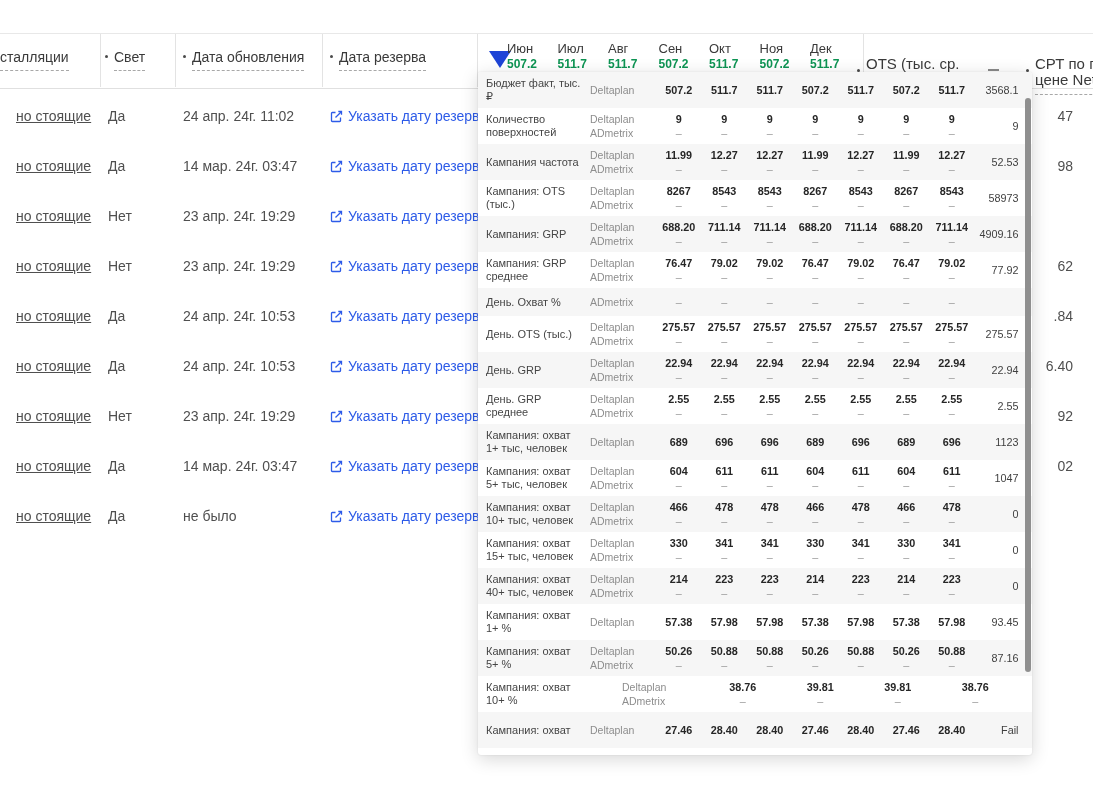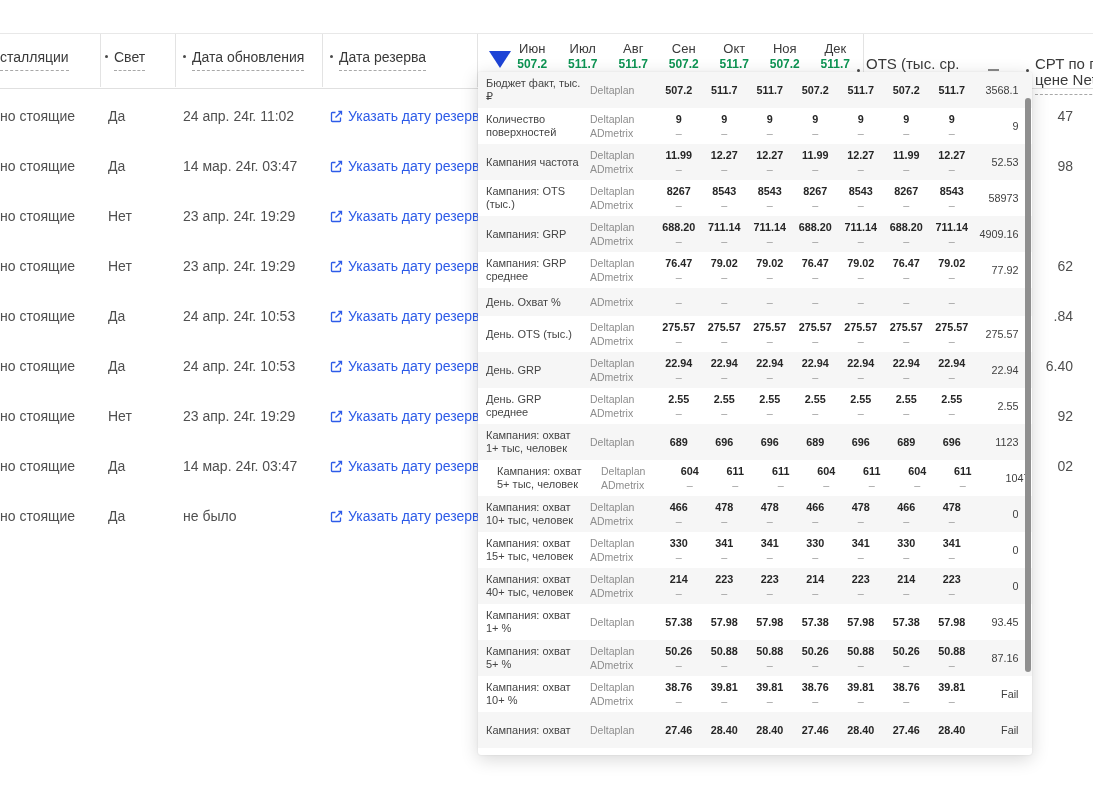--- a/index.html
+++ b/index.html
@@ -13,35 +13,35 @@
   #top-line{top:33px;}
   #header-bottom-line{top:88px;background:#e0e0e0;}
   .vsep{position:absolute;top:34px;height:53px;width:1px;background:#e3e3e3;}
   .hcol{position:absolute;top:49px;font-size:14px;color:#3a3a3a;white-space:nowrap;}
   .hlabel{display:inline-block;border-bottom:1px dashed #a8a8a8;padding-bottom:5px;}
   .dot{display:inline-block;width:3px;height:3px;border-radius:50%;background:#4a4a4a;margin:0 6px 3px 0;vertical-align:middle;}
   
   #filter-triangle{position:absolute;left:489px;top:51px;width:0;height:0;
     border-left:11px solid transparent;border-right:11px solid transparent;}
   #months-row{position:absolute;left:507px;top:41px;display:flex;}
-  .month-col{width:50.5px;text-align:center;}
+  .month-col{width:50.5px;text-align:left;}
   .m-name{font-size:13px;color:#3a3a3a;line-height:15px;}
   .m-val{font-size:12px;font-weight:bold;line-height:16px;}
   .hdr2{position:absolute;top:56px;padding-bottom:6px;border-bottom:1px dashed #a8a8a8;
     font-size:15px;color:#3a3a3a;line-height:16px;white-space:nowrap;}
   .hdr2 .dot{position:absolute;left:-9px;top:13px;margin:0;}
   #ots-header{left:866px;width:148px;}
   #cpt-header{left:1035px;width:72px;}
   #sort-icon{position:absolute;right:14px;top:13px;width:12px;height:8px;}
   #sort-icon span{display:block;background:#8a8a8a;height:1.5px;margin-bottom:3px;}
   #sort-icon .b1{width:11px;} #sort-icon .b2{width:6px;}
   
   .trow{position:absolute;left:0;width:1093px;height:50px;}
   .cell{position:absolute;top:50%;transform:translateY(-50%);font-size:14px;color:#4f4f4f;white-space:nowrap;}
-  .c-install{left:0;}
+  .c-install{left:16px;text-decoration:underline;}
   .c-light{left:108px;}
   .c-date{left:183px;}
   .c-link{left:330px;display:flex;align-items:center;gap:5px;cursor:pointer;text-decoration:none;}
   .c-link .lnk-text{font-size:14px;}
   .cpt-partial{position:absolute;left:1036px;width:37px;text-align:right;top:50%;
     transform:translateY(-50%);font-size:14px;color:#4f4f4f;}
   
   #popup{position:absolute;left:478px;top:72px;width:554px;height:683px;background:#ffffff;
     border-radius:3px;box-shadow:0 4px 18px rgba(0,0,0,0.16),0 0 2px rgba(0,0,0,0.10);
     overflow:hidden;z-index:10;}
@@ -644,21 +644,21 @@
           <div class="vline">696</div>
         </div>
         <div class="vcell">
           <div class="vline">689</div>
         </div>
         <div class="vcell">
           <div class="vline">696</div>
         </div>
         <div class="tcell">1123</div>
       </div>
-      <div class="prow pgrid" style="height: 36px; margin-left: 11px;">
+      <div class="prow pgrid" style="height: 36px;">
         <div class="plabel">Кампания: охват 5+ тыс, человек</div>
         <div class="pco">
           <div>Deltaplan</div>
           <div>ADmetrix</div>
         </div>
         <div class="vcell">
           <div class="vline">604</div>
           <div class="vline dash">–</div>
         </div>
         <div class="vcell">
@@ -852,21 +852,21 @@
         <div class="vcell">
           <div class="vline">50.26</div>
           <div class="vline dash">–</div>
         </div>
         <div class="vcell">
           <div class="vline">50.88</div>
           <div class="vline dash">–</div>
         </div>
         <div class="tcell">87.16</div>
       </div>
-      <div class="prow pgrid" style="height: 36px;">
+      <div class="prow pgrid" style="height: 36px; gap: 32px;">
         <div class="plabel">Кампания: охват 10+ %</div>
         <div class="pco">
           <div>Deltaplan</div>
           <div>ADmetrix</div>
         </div>
         <div class="vcell">
           <div class="vline">38.76</div>
           <div class="vline dash">–</div>
         </div>
         <div class="vcell">

